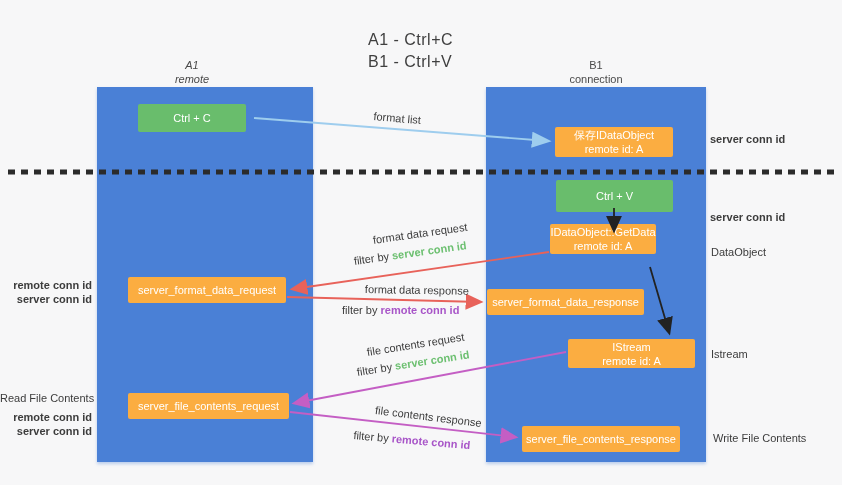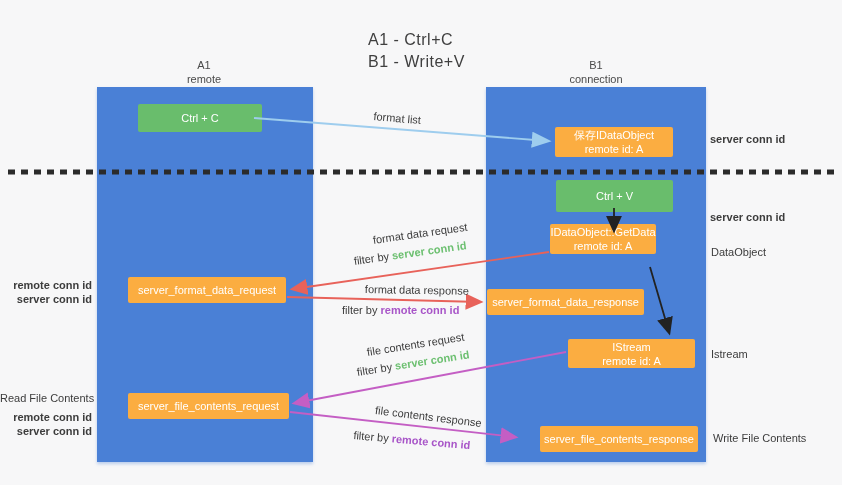--- a/index.html
+++ b/index.html
@@ -52,36 +52,36 @@
   }
   .side-left { left: 0; width: 92px; text-align: right; }
 </style>
 </head>
 <body>
 
 <div id="canvas">
 
   <div class="title">
     <div>A1 - Ctrl+C</div>
-    <div>B1 - Write+V</div>
+    <div>B1 - Ctrl+V</div>
   </div>
 
-  <div class="col-header" style="left:96px;">
+  <div class="col-header" style="left:84px;font-style:italic;">
     <div>A1</div>
     <div>remote</div>
   </div>
   <div class="col-header" style="left:488px;">
     <div>B1</div>
     <div>connection</div>
   </div>
 
   <div class="column" id="col-left"></div>
   <div class="column" id="col-right"></div>
 
-  <div class="node green" style="left:138px; top:104px; width:124px; height:28px;">
+  <div class="node green" style="left:138px; top:104px; width:108px; height:28px;">
     <div>Ctrl + C</div>
   </div>
 
   <div class="node orange" style="left:555px; top:127px; width:118px; height:30px;">
     <div>保存IDataObject</div>
     <div>remote id: A</div>
   </div>
 
   <div class="node green" style="left:556px; top:180px; width:117px; height:32px;">
     <div>Ctrl + V</div>
@@ -102,21 +102,21 @@
 
   <div class="node orange" style="left:568px; top:339px; width:127px; height:29px;">
     <div>IStream</div>
     <div>remote id: A</div>
   </div>
 
   <div class="node orange" style="left:128px; top:393px; width:161px; height:26px;">
     <div>server_file_contents_request</div>
   </div>
 
-  <div class="node orange" style="left:522px; top:426px; width:158px; height:26px;margin-left:18px;">
+  <div class="node orange" style="left:522px; top:426px; width:158px; height:26px;">
     <div>server_file_contents_response</div>
   </div>
 
   <svg class="overlay" width="842" height="485" viewBox="0 0 842 485">
     <defs>
       <marker id="ah-blue" markerWidth="11" markerHeight="9" refX="9" refY="4.5" orient="auto">
         <path d="M0,0 L11,4.5 L0,9 z" fill="#9ecdee"></path>
       </marker>
       <marker id="ah-black" markerWidth="10" markerHeight="9" refX="8" refY="4.5" orient="auto">
         <path d="M0,0 L10,4.5 L0,9 z" fill="#222222"></path>

